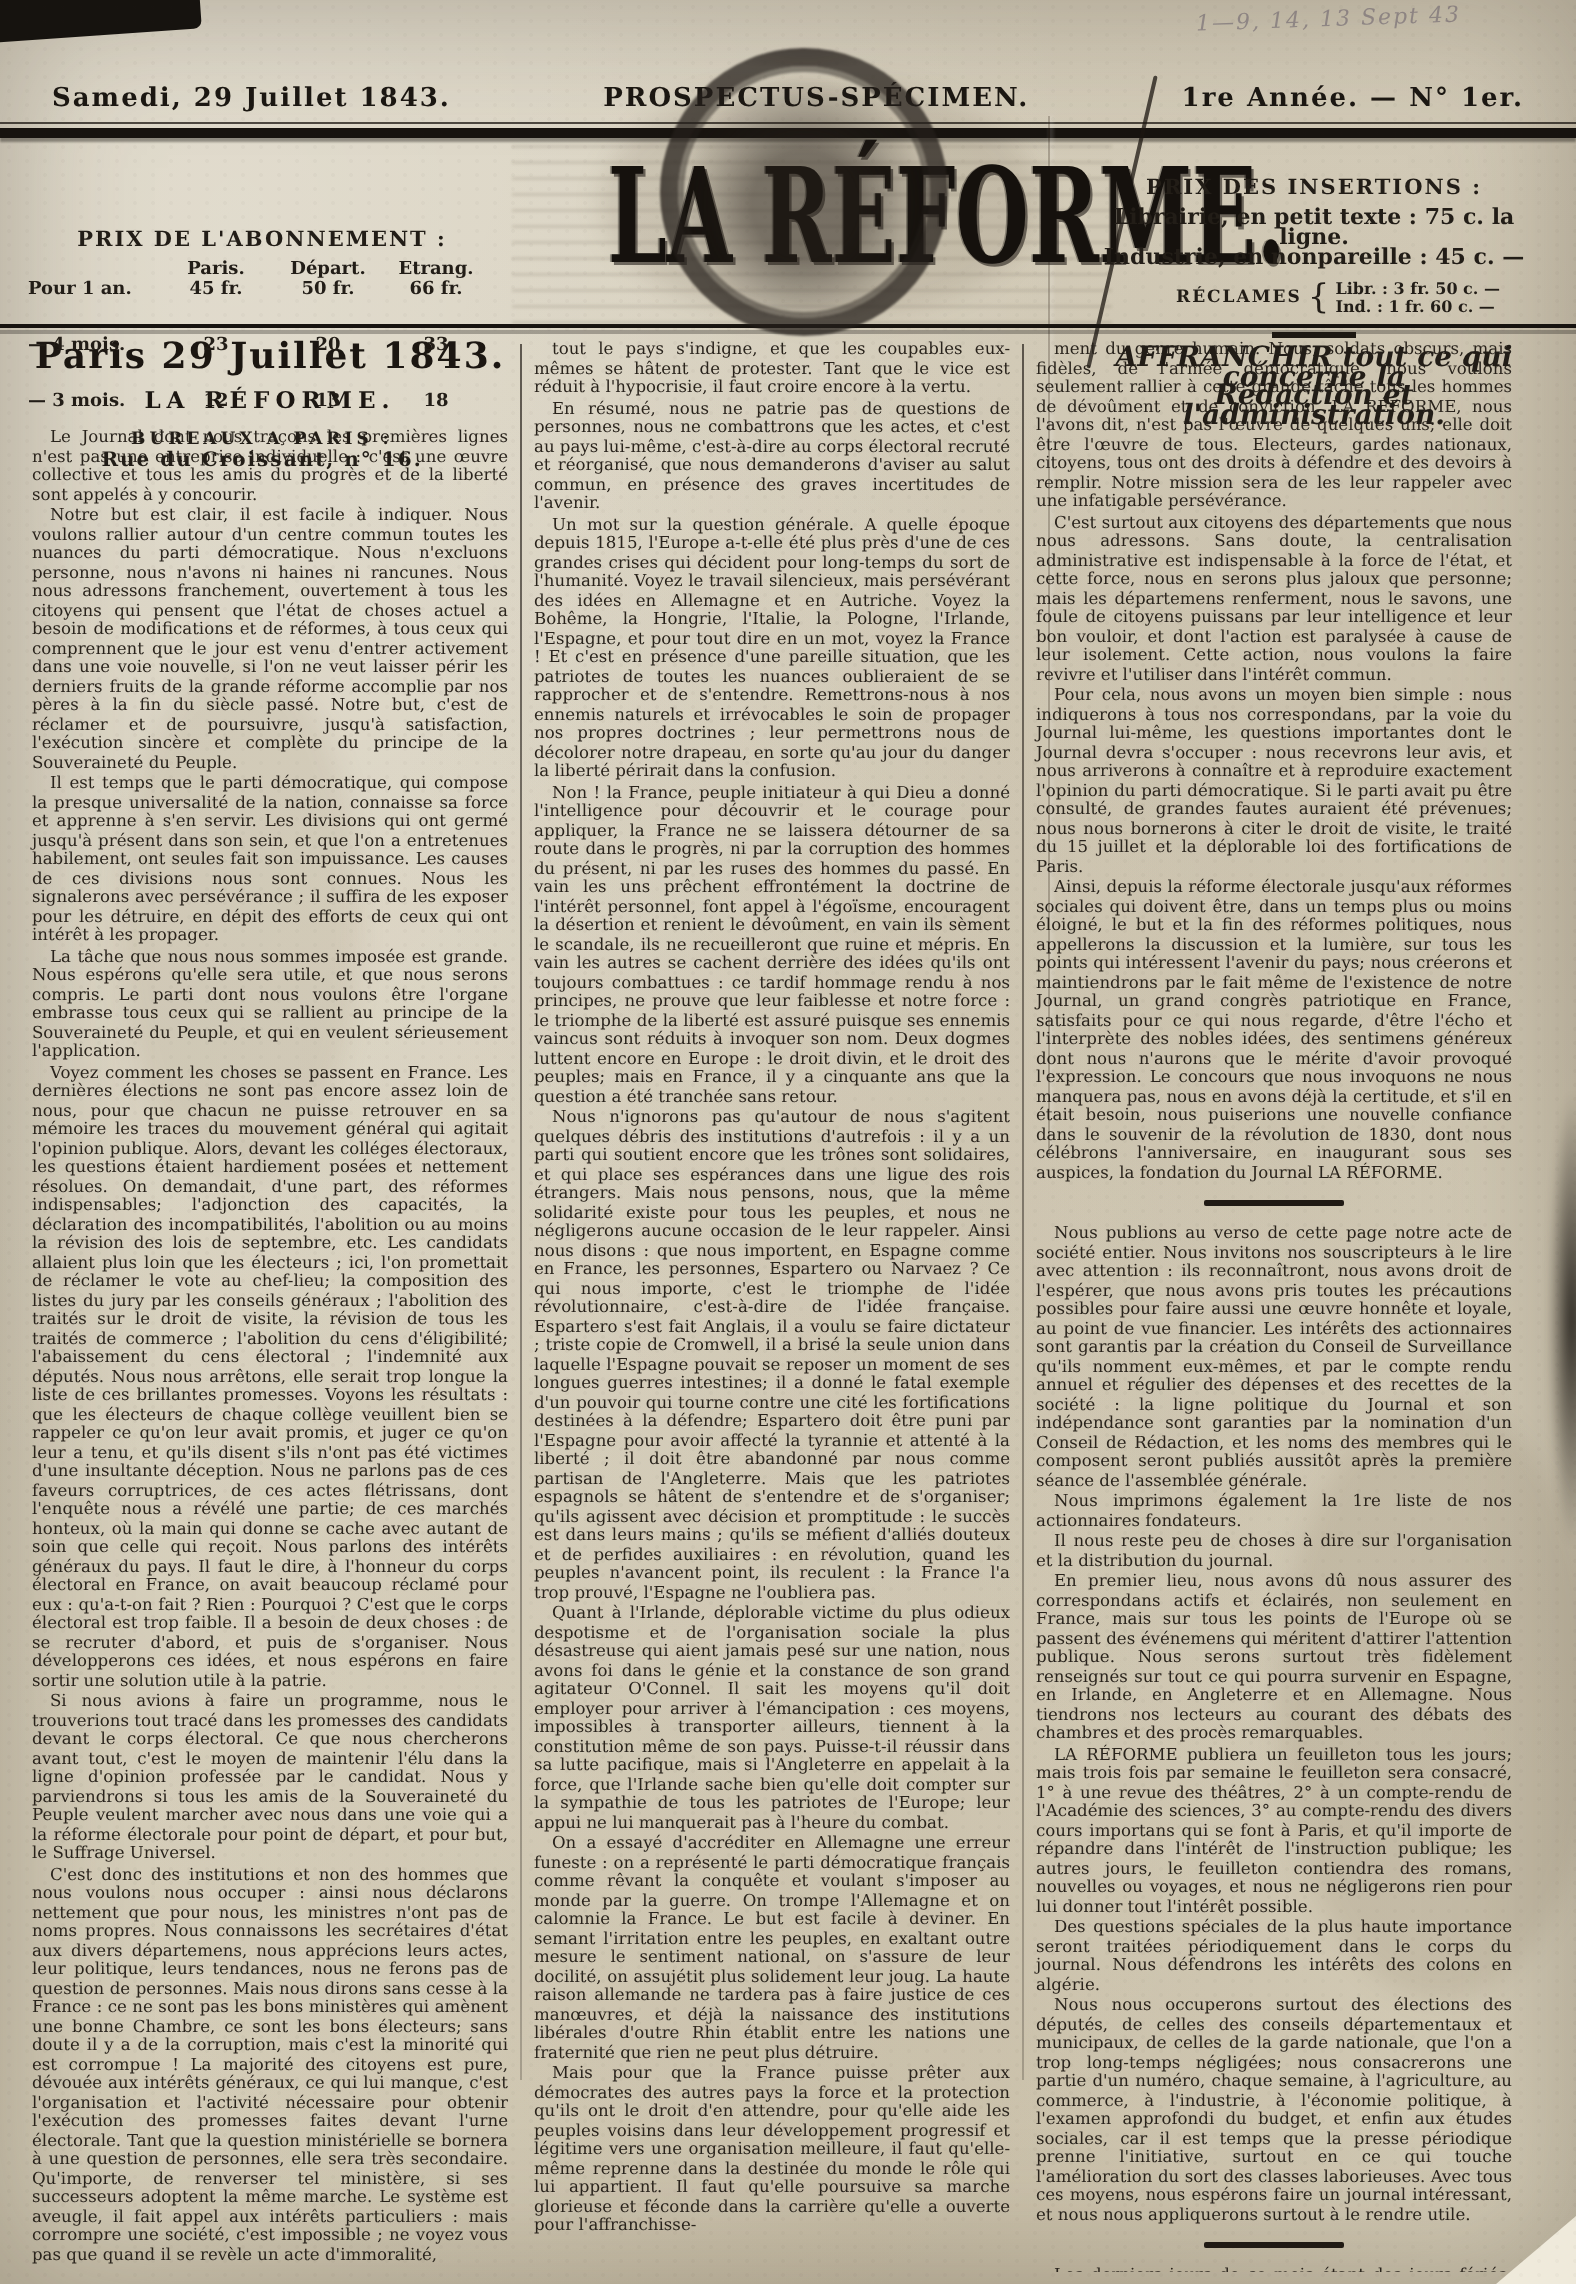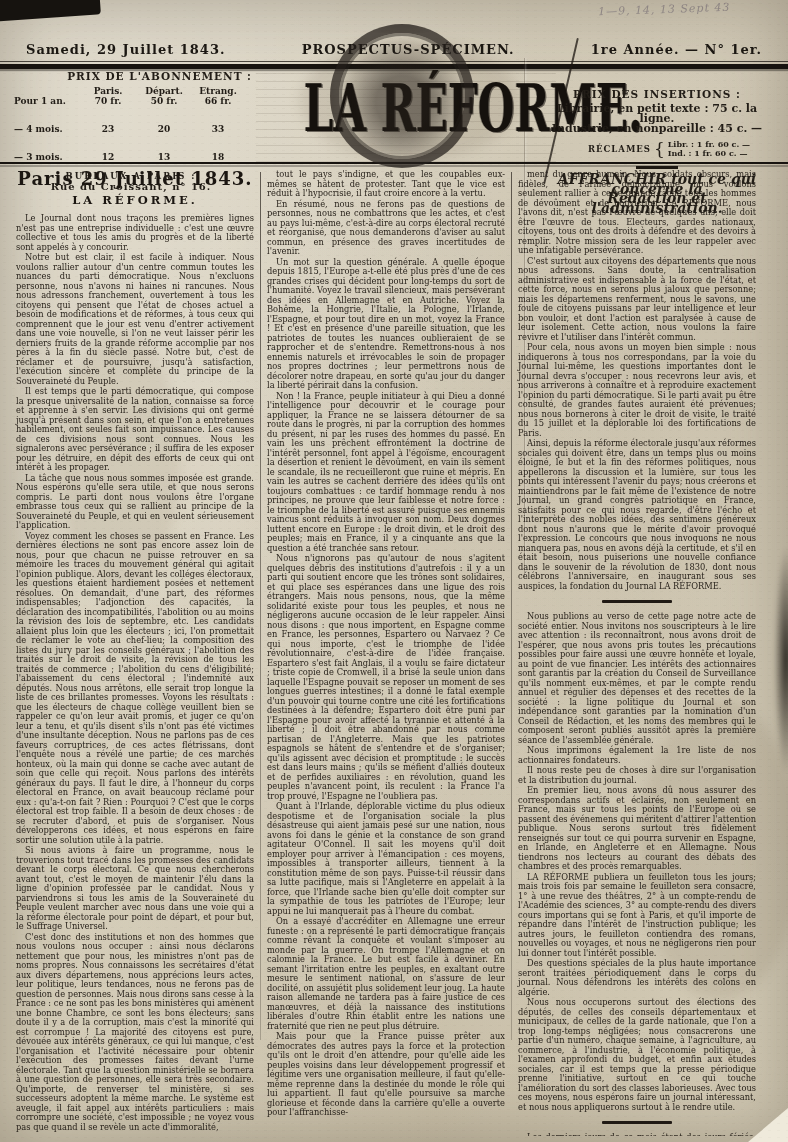--- a/index.html
+++ b/index.html
@@ -48,21 +48,21 @@
   .title span{display:inline-block;font-weight:bold;font-size:54px;white-space:nowrap;
     transform:scale(0.78,1.22);transform-origin:center;color:#15110d;
     text-shadow:1.5px 1px 0 rgba(21,17,13,0.55), -1px 0 0 rgba(21,17,13,0.35);}
   .stamp{position:absolute;left:330px;top:24px;width:126px;height:126px;border-radius:50%;
     border:9px solid rgba(36,31,26,0.72);box-shadow:inset 0 0 0 3px rgba(36,31,26,0.45);
     background:radial-gradient(circle at 50% 55%, rgba(40,34,28,0.5) 0 28%, rgba(40,34,28,0.18) 52%, transparent 68%);
     filter:blur(0.4px);z-index:3;}
 
   .abo-box{position:absolute;left:10px;top:70px;width:242px;font-size:9px;font-weight:bold;
     color:#221d17;z-index:2;}
-  .abo-title{text-align:right;font-size:10.5px;letter-spacing:1px;margin-bottom:4px;}
+  .abo-title{text-align:center;font-size:10.5px;letter-spacing:1px;margin-bottom:4px;margin-top:44px;}
   .abo-table{display:grid;grid-template-columns:70px 56px 56px 52px;row-gap:18px;
     text-align:center;}
   .abo-table .lbl{text-align:left;padding-left:4px;}
   .bureaux{margin-top:9px;text-align:center;}
   .bureaux-title{font-size:8.5px;letter-spacing:2px;}
   .bureaux-addr{font-size:10px;margin-top:0;letter-spacing:1px;}
 
   .ins-box{position:absolute;right:17px;top:88px;width:228px;text-align:center;
     font-weight:bold;color:#221d17;z-index:2;}
   .ins-title{font-size:10.5px;letter-spacing:1px;margin-bottom:4px;}
@@ -113,21 +113,21 @@
     <div class="abo-title">PRIX DE L'ABONNEMENT :</div>
     <div class="abo-table">
       <span class="lbl"></span>
       <span>Paris.</span>
       <span>Départ.</span>
       <span>Etrang.</span>
     </div>
     <div class="abo-table">
 
         <span class="lbl">Pour 1 an.</span>
-        <span>70 fr.</span>
+        <span>45 fr.</span>
         <span>50 fr.</span>
         <span>66 fr.</span>
 
         <span class="lbl">— 4 mois.</span>
         <span>23</span>
         <span>20</span>
         <span>33</span>
 
         <span class="lbl">— 3 mois.</span>
         <span>12</span>
@@ -148,21 +148,21 @@
   <div class="crease"></div>
 
   <div class="ins-box">
     <div class="ins-title">PRIX DES INSERTIONS :</div>
     <div class="ins-line">Librairie, en petit texte : 75 c. la ligne.</div>
     <div class="ins-line">Industrie, en nonpareille : 45 c.  —</div>
     <div class="reclames">
       <span class="rlabel">RÉCLAMES</span>
       <span class="brace">{</span>
       <span class="rlines">
-        <span style="display:block">Libr. : 1 fr. 60 c.  —</span>
+        <span style="display:block">Libr. : 3 fr. 50 c.  —</span>
         <span style="display:block">Ind. : 1 fr. 60 c.  —</span>
       </span>
     </div>
     <div class="ins-sep"></div>
     <div class="ins-note">
       <span style="display:block">AFFRANCHIR tout ce qui concerne la</span>
       <span style="display:block">Rédaction et l'administration.</span>
     </div>
   </div>
 
@@ -181,21 +181,21 @@
           <p>Voyez comment les choses se passent en France. Les dernières élections ne sont pas encore assez loin de nous, pour que chacun ne puisse retrouver en sa mémoire les traces du mouvement général qui agitait l'opinion publique. Alors, devant les colléges électoraux, les questions étaient hardiement posées et nettement résolues. On demandait, d'une part, des réformes indispensables; l'adjonction des capacités, la déclaration des incompatibilités, l'abolition ou au moins la révision des lois de septembre, etc. Les candidats allaient plus loin que les électeurs ; ici, l'on promettait de réclamer le vote au chef-lieu; la composition des listes du jury par les conseils généraux ; l'abolition des traités sur le droit de visite, la révision de tous les traités de commerce ; l'abolition du cens d'éligibilité; l'abaissement du cens électoral ; l'indemnité aux députés. Nous nous arrêtons, elle serait trop longue la liste de ces brillantes promesses. Voyons les résultats : que les électeurs de chaque collège veuillent bien se rappeler ce qu'on leur avait promis, et juger ce qu'on leur a tenu, et qu'ils disent s'ils n'ont pas été victimes d'une insultante déception. Nous ne parlons pas de ces faveurs corruptrices, de ces actes flétrissans, dont l'enquête nous a révélé une partie; de ces marchés honteux, où la main qui donne se cache avec autant de soin que celle qui reçoit. Nous parlons des intérêts généraux du pays. Il faut le dire, à l'honneur du corps électoral en France, on avait beaucoup réclamé pour eux : qu'a-t-on fait ? Rien : Pourquoi ? C'est que le corps électoral est trop faible. Il a besoin de deux choses : de se recruter d'abord, et puis de s'organiser. Nous développerons ces idées, et nous espérons en faire sortir une solution utile à la patrie.</p>
           <p>Si nous avions à faire un programme, nous le trouverions tout tracé dans les promesses des candidats devant le corps électoral. Ce que nous chercherons avant tout, c'est le moyen de maintenir l'élu dans la ligne d'opinion professée par le candidat. Nous y parviendrons si tous les amis de la Souveraineté du Peuple veulent marcher avec nous dans une voie qui a la réforme électorale pour point de départ, et pour but, le Suffrage Universel.</p>
           <p>C'est donc des institutions et non des hommes que nous voulons nous occuper : ainsi nous déclarons nettement que pour nous, les ministres n'ont pas de noms propres. Nous connaissons les secrétaires d'état aux divers départemens, nous apprécions leurs actes, leur politique, leurs tendances, nous ne ferons pas de question de personnes. Mais nous dirons sans cesse à la France : ce ne sont pas les bons ministères qui amènent une bonne Chambre, ce sont les bons électeurs; sans doute il y a de la corruption, mais c'est la minorité qui est corrompue ! La majorité des citoyens est pure, dévouée aux intérêts généraux, ce qui lui manque, c'est l'organisation et l'activité nécessaire pour obtenir l'exécution des promesses faites devant l'urne électorale. Tant que la question ministérielle se bornera à une question de personnes, elle sera très secondaire. Qu'importe, de renverser tel ministère, si ses successeurs adoptent la même marche. Le système est aveugle, il fait appel aux intérêts particuliers : mais corrompre une société, c'est impossible ; ne voyez vous pas que quand il se revèle un acte d'immoralité,</p>
         </div>
     </div>
     <div class="vr"></div>
     <div class="col">
       <div>
 
       <p>tout le pays s'indigne, et que les coupables eux-mêmes se hâtent de protester. Tant que le vice est réduit à l'hypocrisie, il faut croire encore à la vertu.</p>
-          <p>En résumé, nous ne ferons pas de questions de personnes, nous ne combattrons que les actes, et c'est au pays lui-même, c'est-à-dire au corps électoral recruté et réorganisé, que nous demanderons d'aviser au salut commun, en présence des graves incertitudes de l'avenir.</p>
+          <p>En résumé, nous ne patrie pas de questions de personnes, nous ne combattrons que les actes, et c'est au pays lui-même, c'est-à-dire au corps électoral recruté et réorganisé, que nous demanderons d'aviser au salut commun, en présence des graves incertitudes de l'avenir.</p>
           <p>Un mot sur la question générale. A quelle époque depuis 1815, l'Europe a-t-elle été plus près d'une de ces grandes crises qui décident pour long-temps du sort de l'humanité. Voyez le travail silencieux, mais persévérant des idées en Allemagne et en Autriche. Voyez la Bohême, la Hongrie, l'Italie, la Pologne, l'Irlande, l'Espagne, et pour tout dire en un mot, voyez la France ! Et c'est en présence d'une pareille situation, que les patriotes de toutes les nuances oublieraient de se rapprocher et de s'entendre. Remettrons-nous à nos ennemis naturels et irrévocables le soin de propager nos propres doctrines ; leur permettrons nous de décolorer notre drapeau, en sorte qu'au jour du danger la liberté périrait dans la confusion.</p>
           <p>Non ! la France, peuple initiateur à qui Dieu a donné l'intelligence pour découvrir et le courage pour appliquer, la France ne se laissera détourner de sa route dans le progrès, ni par la corruption des hommes du présent, ni par les ruses des hommes du passé. En vain les uns prêchent effrontément la doctrine de l'intérêt personnel, font appel à l'égoïsme, encouragent la désertion et renient le dévoûment, en vain ils sèment le scandale, ils ne recueilleront que ruine et mépris. En vain les autres se cachent derrière des idées qu'ils ont toujours combattues : ce tardif hommage rendu à nos principes, ne prouve que leur faiblesse et notre force : le triomphe de la liberté est assuré puisque ses ennemis vaincus sont réduits à invoquer son nom. Deux dogmes luttent encore en Europe : le droit divin, et le droit des peuples; mais en France, il y a cinquante ans que la question a été tranchée sans retour.</p>
           <p>Nous n'ignorons pas qu'autour de nous s'agitent quelques débris des institutions d'autrefois : il y a un parti qui soutient encore que les trônes sont solidaires, et qui place ses espérances dans une ligue des rois étrangers. Mais nous pensons, nous, que la même solidarité existe pour tous les peuples, et nous ne négligerons aucune occasion de le leur rappeler. Ainsi nous disons : que nous importent, en Espagne comme en France, les personnes, Espartero ou Narvaez ? Ce qui nous importe, c'est le triomphe de l'idée révolutionnaire, c'est-à-dire de l'idée française. Espartero s'est fait Anglais, il a voulu se faire dictateur ; triste copie de Cromwell, il a brisé la seule union dans laquelle l'Espagne pouvait se reposer un moment de ses longues guerres intestines; il a donné le fatal exemple d'un pouvoir qui tourne contre une cité les fortifications destinées à la défendre; Espartero doit être puni par l'Espagne pour avoir affecté la tyrannie et attenté à la liberté ; il doit être abandonné par nous comme partisan de l'Angleterre. Mais que les patriotes espagnols se hâtent de s'entendre et de s'organiser; qu'ils agissent avec décision et promptitude : le succès est dans leurs mains ; qu'ils se méfient d'alliés douteux et de perfides auxiliaires : en révolution, quand les peuples n'avancent point, ils reculent : la France l'a trop prouvé, l'Espagne ne l'oubliera pas.</p>
           <p>Quant à l'Irlande, déplorable victime du plus odieux despotisme et de l'organisation sociale la plus désastreuse qui aient jamais pesé sur une nation, nous avons foi dans le génie et la constance de son grand agitateur O'Connel. Il sait les moyens qu'il doit employer pour arriver à l'émancipation : ces moyens, impossibles à transporter ailleurs, tiennent à la constitution même de son pays. Puisse-t-il réussir dans sa lutte pacifique, mais si l'Angleterre en appelait à la force, que l'Irlande sache bien qu'elle doit compter sur la sympathie de tous les patriotes de l'Europe; leur appui ne lui manquerait pas à l'heure du combat.</p>
           <p>On a essayé d'accréditer en Allemagne une erreur funeste : on a représenté le parti démocratique français comme rêvant la conquête et voulant s'imposer au monde par la guerre. On trompe l'Allemagne et on calomnie la France. Le but est facile à deviner. En semant l'irritation entre les peuples, en exaltant outre mesure le sentiment national, on s'assure de leur docilité, on assujétit plus solidement leur joug. La haute raison allemande ne tardera pas à faire justice de ces manœuvres, et déjà la naissance des institutions libérales d'outre Rhin établit entre les nations une fraternité que rien ne peut plus détruire.</p>
           <p>Mais pour que la France puisse prêter aux démocrates des autres pays la force et la protection qu'ils ont le droit d'en attendre, pour qu'elle aide les peuples voisins dans leur développement progressif et légitime vers une organisation meilleure, il faut qu'elle-même reprenne dans la destinée du monde le rôle qui lui appartient. Il faut qu'elle poursuive sa marche glorieuse et féconde dans la carrière qu'elle a ouverte pour l'affranchisse-</p>
         </div>
     </div>
     <div class="vr"></div>
     <div class="col">

